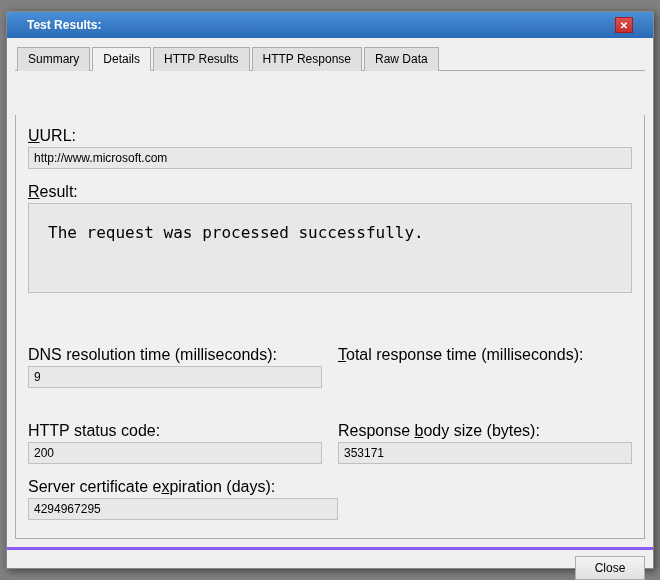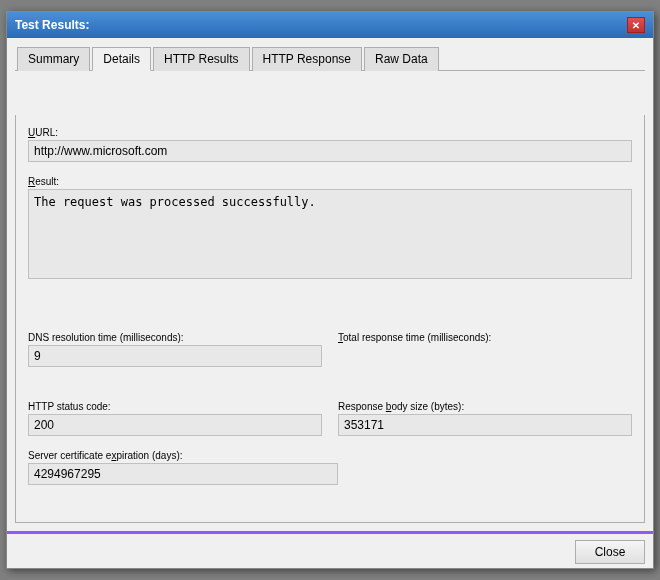--- a/index.html
+++ b/index.html
@@ -25,21 +25,21 @@
       background: #f0f0f0;
       border: 1px solid #888;
       box-shadow: 2px 2px 8px rgba(0,0,0,0.5);
       display: flex;
       flex-direction: column;
     }
 
     .title-bar {
       background: linear-gradient(to bottom, #4a90d9, #2a6ab5);
       color: white;
-      padding: 4px 8px;
+      padding: 4px 20px;
       font-size: 12px;
       font-weight: bold;
       display: flex;
       justify-content: space-between;
       align-items: center;
       height: 26px;
       flex-shrink: 0;
     }
 
     .title-bar-close {
@@ -100,21 +100,21 @@
       border-top: none;
       background: #f0f0f0;
       flex: 1;
       padding: 12px;
       display: flex;
       flex-direction: column;
       gap: 8px;
     }
 
     .field-label {
-      font-size: 10px;
+      font-size: 16px;
       color: #000;
       margin-bottom: 2px;
     }
 
     .field-label .underline {
       text-decoration: underline;
     }
 
     .field-input {
       background: #e8e8e8;
@@ -124,22 +124,22 @@
       color: #000;
       width: 100%;
       height: 22px;
       display: flex;
       align-items: center;
     }
 
     .field-textarea {
       background: #e8e8e8;
       border: 1px solid #c0c0c0;
-      padding: 5px;
-      font-size: 12px;
+      padding: 19px;
+      font-size: 16px;
       color: #000;
       width: 100%;
       height: 90px;
       resize: none;
     }
 
     .field-group {
       margin-bottom: 6px;
     }
 

